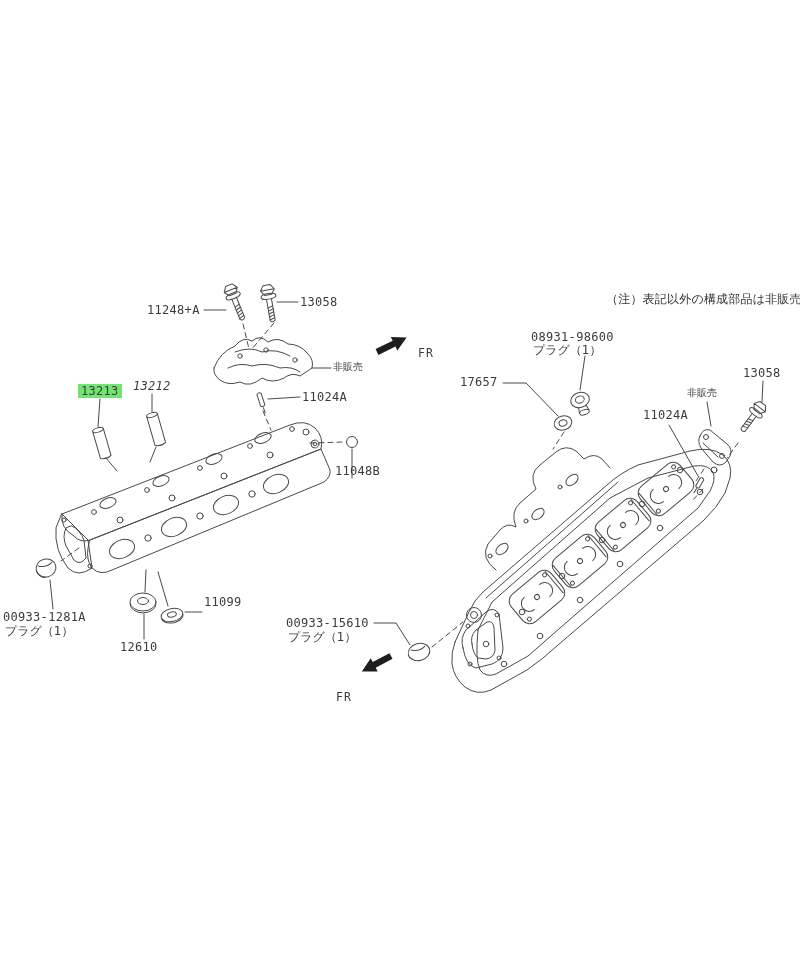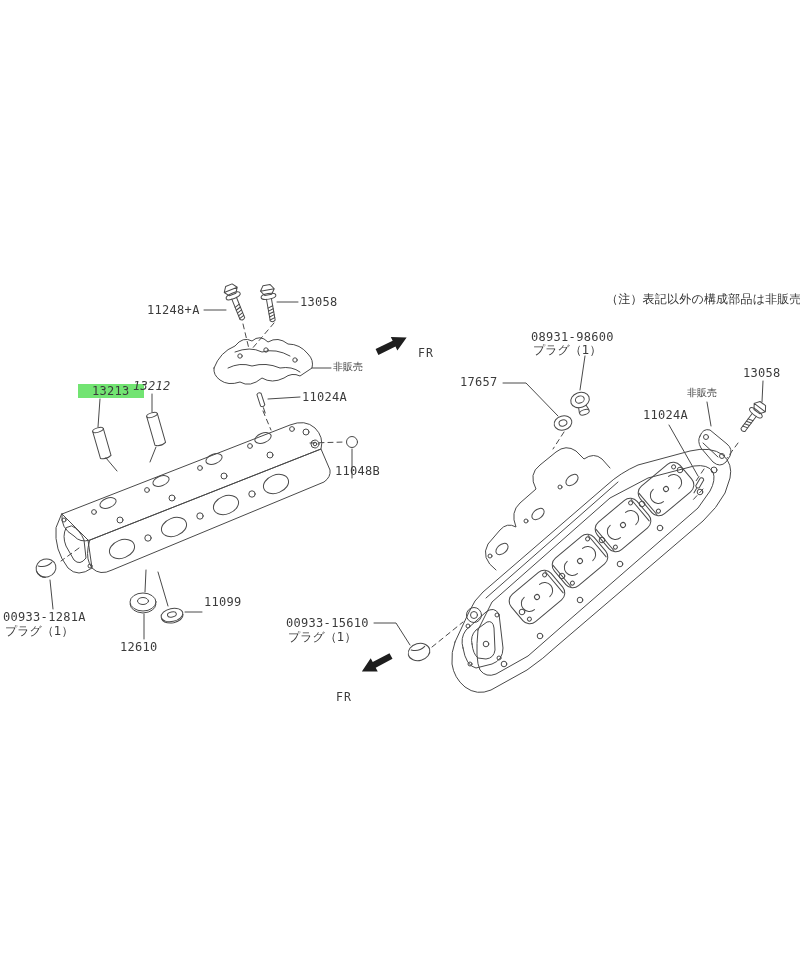--- a/index.html
+++ b/index.html
@@ -10,21 +10,21 @@
   .dash{stroke-dasharray:5 4;}
   .solidfill{fill:#1e1e1e;stroke:none;}
   .lbl{position:absolute;font-family:"DejaVu Sans Mono",monospace;font-size:12px;
        color:#3b3b3b;letter-spacing:.3px;white-space:nowrap;line-height:1;}
   .lbl-jp{position:absolute;font-family:"DejaVu Sans",sans-serif;font-size:12px;
        color:#3b3b3b;white-space:nowrap;line-height:1;}
   .lbl-note{position:absolute;font-family:"DejaVu Sans",sans-serif;font-size:12px;
        color:#333;white-space:nowrap;line-height:1;letter-spacing:.2px;}
   .fr{position:absolute;font-family:"DejaVu Sans Mono",monospace;font-size:11.5px;
        color:#3b3b3b;letter-spacing:1px;line-height:1;margin-top:20px;}
-  .hl{padding:1px 14px;}
+  .hl{padding:1px 3px;}
 </style>
 </head>
 <body>
 
 <div id="canvas">
 
 <svg width="800" height="978" viewBox="0 0 800 978">
   <g class="art">
 
     <g>

